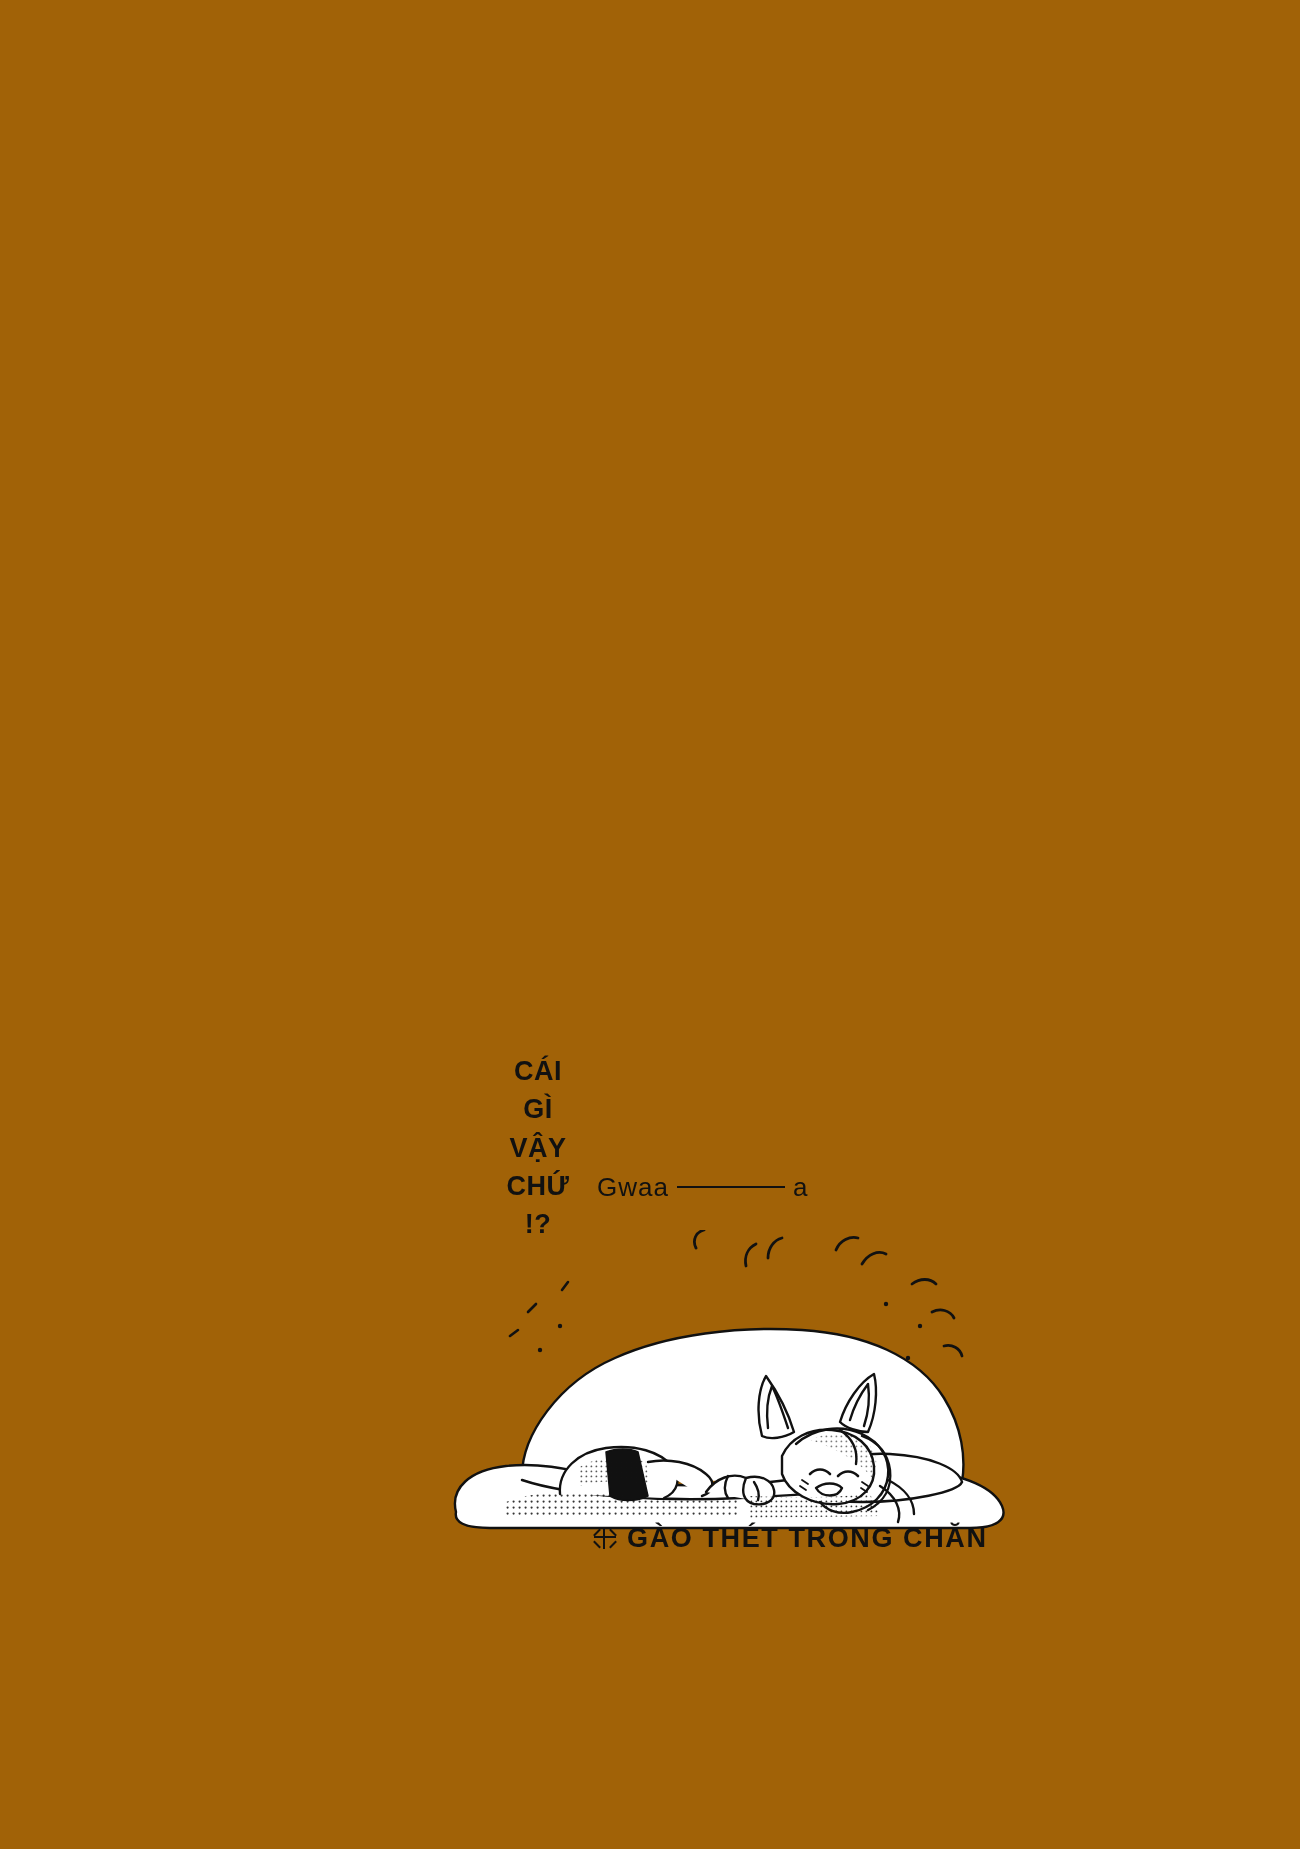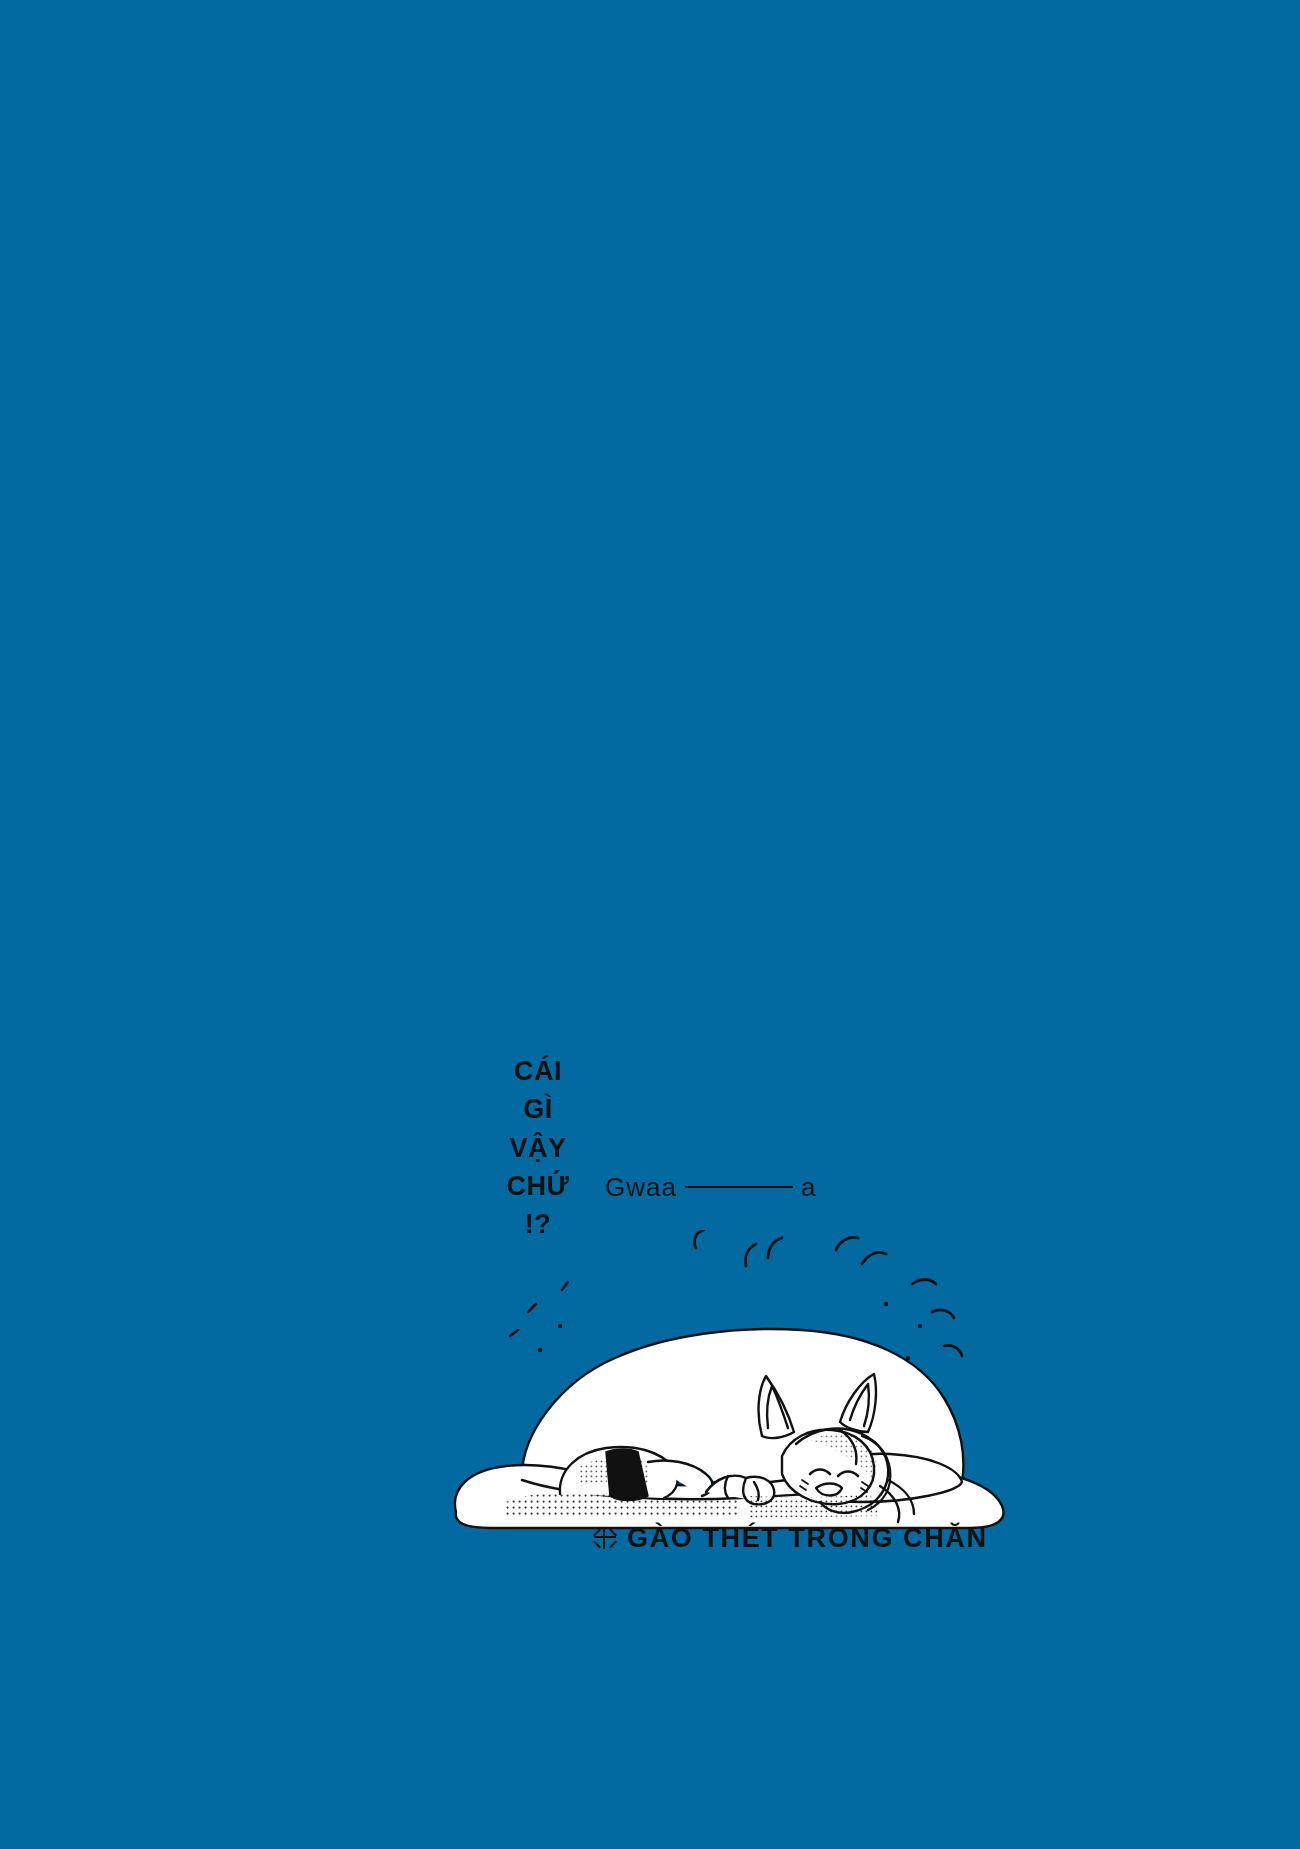--- a/index.html
+++ b/index.html
@@ -12,21 +12,21 @@
     height: 1849px;
     position: relative;
     overflow: hidden;
     font-family: "Liberation Sans", sans-serif;
     color: #1a1a1a;
   }
 
   .page {
     position: absolute;
     inset: 0;
-    background: #0369a1;
+    background: #a16207;
   }
 
   
   .vtext {
     position: absolute;
     font-family: "Liberation Sans", sans-serif;
     font-weight: 700;
     letter-spacing: 0.5px;
     line-height: 1.42;
     text-align: center;
@@ -50,21 +50,20 @@
 
   #gwaa {
     position: absolute;
     left: 597px;
     top: 1172px;
     font-size: 26px;
     font-weight: 400;
     letter-spacing: 1px;
     color: #111;
     font-family: "Liberation Sans", sans-serif;
-    margin-left: 8px;
   }
   #gwaa .dash {
     display: inline-block;
     width: 108px;
     height: 2px;
     background: #111;
     vertical-align: 8px;
     margin: 0 8px;
   }
 

